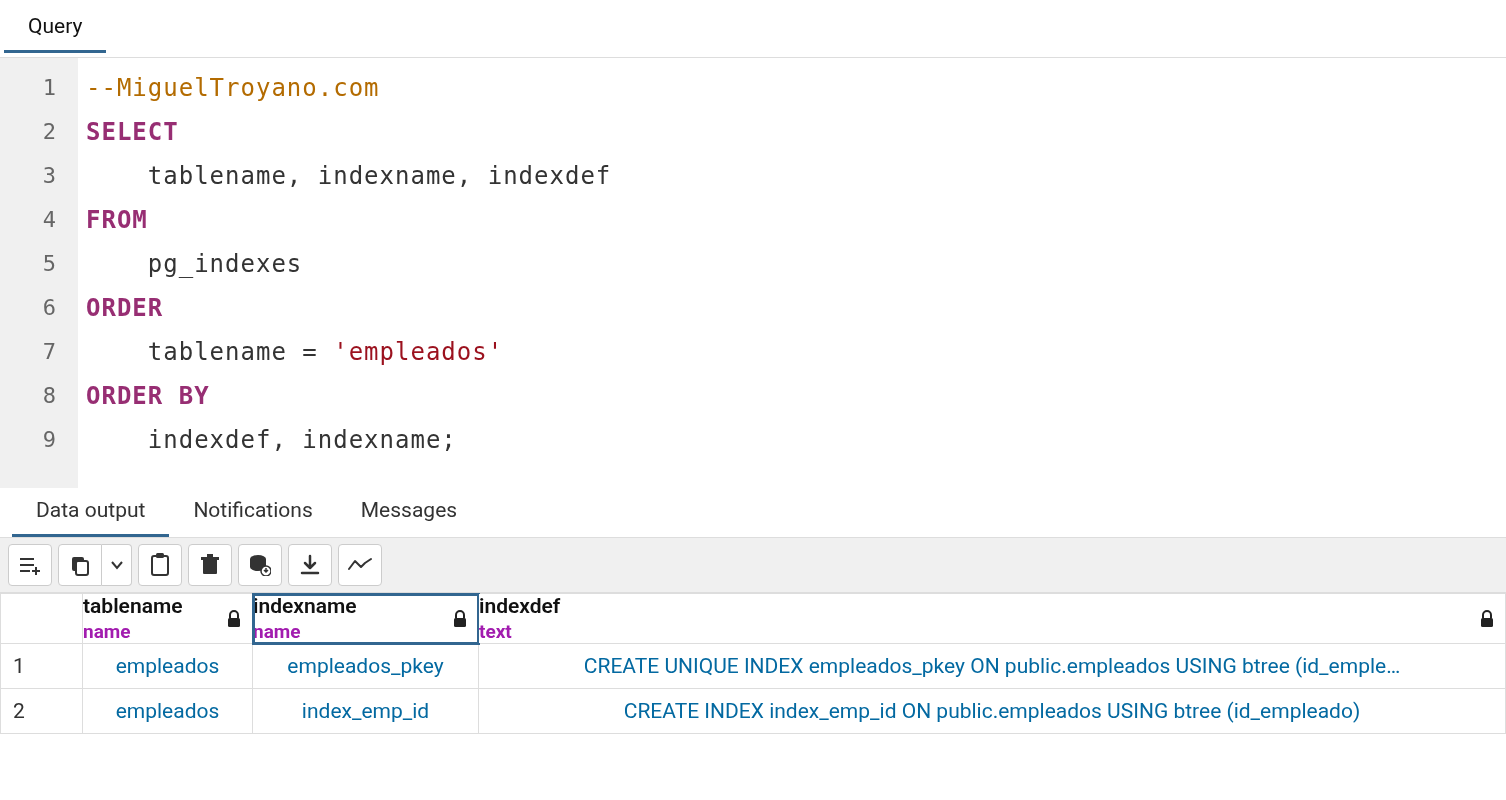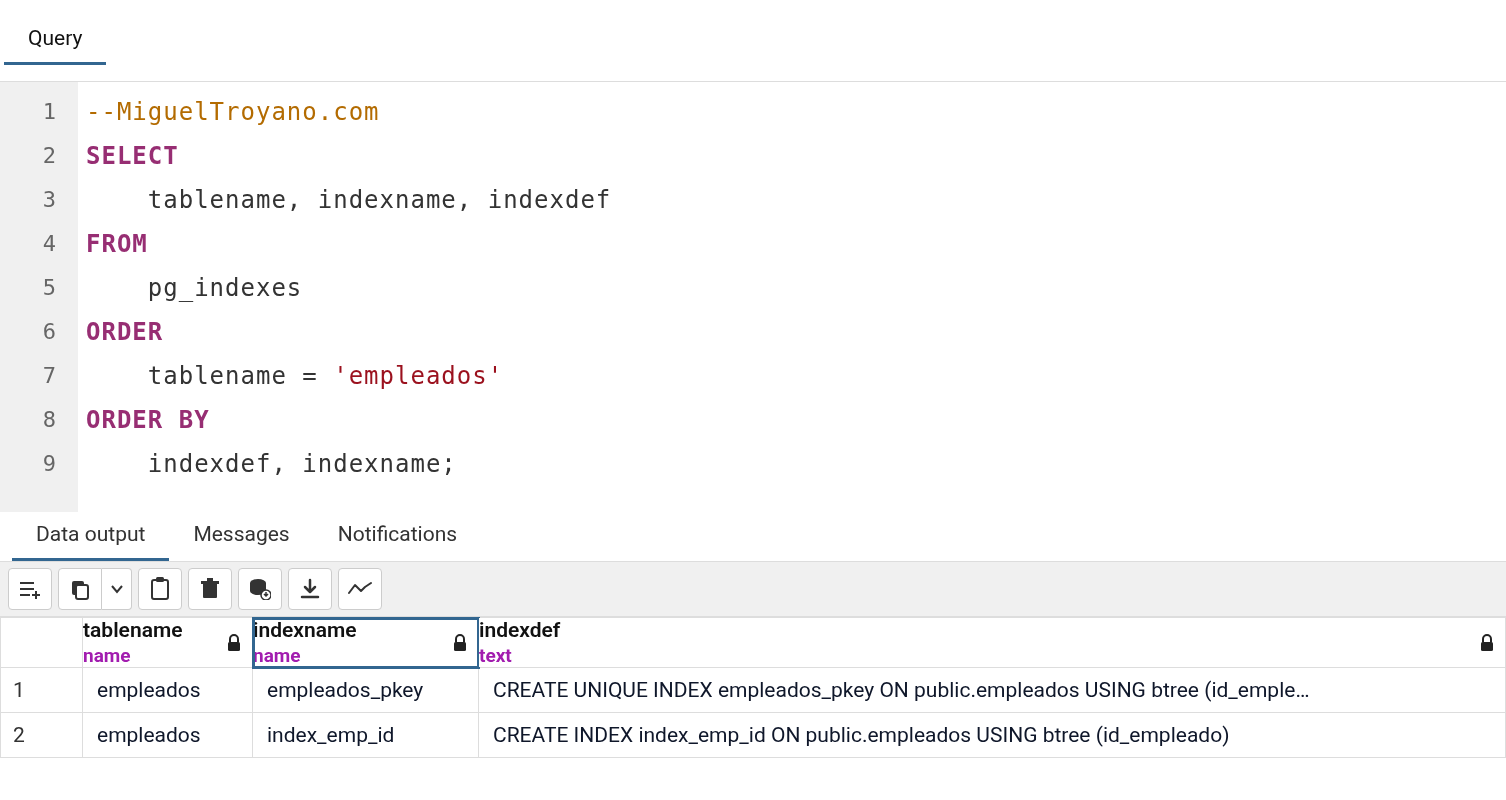--- a/index.html
+++ b/index.html
@@ -6,21 +6,21 @@
 body {
   font-family: -apple-system, BlinkMacSystemFont, "Segoe UI", Roboto, sans-serif;
   font-size: 14px;
   color: #222;
   background: #fff;
   width: 1506px;
 }
 .main-tabs {
   display: flex;
   border-bottom: 1px solid #ddd;
-  padding: 16px 4px;
+  padding: 4px 4px;
 }
 .main-tab {
   padding: 10px 24px 12px;
   font-size: 21px;
   color: #333;
   cursor: pointer;
   border-bottom: 3px solid transparent;
 }
 .main-tab.active {
   border-bottom-color: #326690;
@@ -140,26 +140,27 @@
   margin-top: 2px;
 }
 .lock-icon {
   position: absolute;
   right: 10px;
   top: 50%;
   transform: translateY(-50%);
   color: #222;
 }
 .grid td.cell {
-  padding: 10px 14px;
-  font-size: 21px;
-  color: #0f172a;
+  padding: 10px 20px;
+  font-size: 21px;
+  color: #0369a1;
   white-space: nowrap;
   overflow: hidden;
   text-overflow: ellipsis;
+  text-align: center;
 }
 .col-tablename { width: 170px; max-width:170px; }
 .col-indexname { width: 270px; max-width:226px; }
 .col-indexdef { max-width: 0; }
 svg { display: block; }
 </style>
 </head>
 <body>
 
 <div class="main-tabs">
@@ -184,22 +185,22 @@
 <span class="tok-kw">FROM</span>
 <span>    pg_indexes</span>
 <span class="tok-kw">ORDER</span>
 <span>    tablename </span><span class="tok-op">=</span><span> </span><span class="tok-str">'empleados'</span>
 <span class="tok-kw">ORDER BY</span>
 <span>    indexdef, indexname;</span></div>
 </div>
 
 <div class="output-tabs">
   <div class="output-tab active">Data output</div>
+  <div class="output-tab">Notifications</div>
   <div class="output-tab">Messages</div>
-  <div class="output-tab">Notifications</div>
 </div>
 
 <div class="toolbar">
   <div class="tbtn">
     <svg width="24" height="20" viewBox="0 0 24 20">
         <g stroke="#333" stroke-width="2" fill="none">
           <line x1="2" y1="4" x2="16" y2="4"></line>
           <line x1="2" y1="10" x2="16" y2="10"></line>
           <line x1="2" y1="16" x2="12" y2="16"></line>
           <line x1="18" y1="12" x2="18" y2="20"></line>

